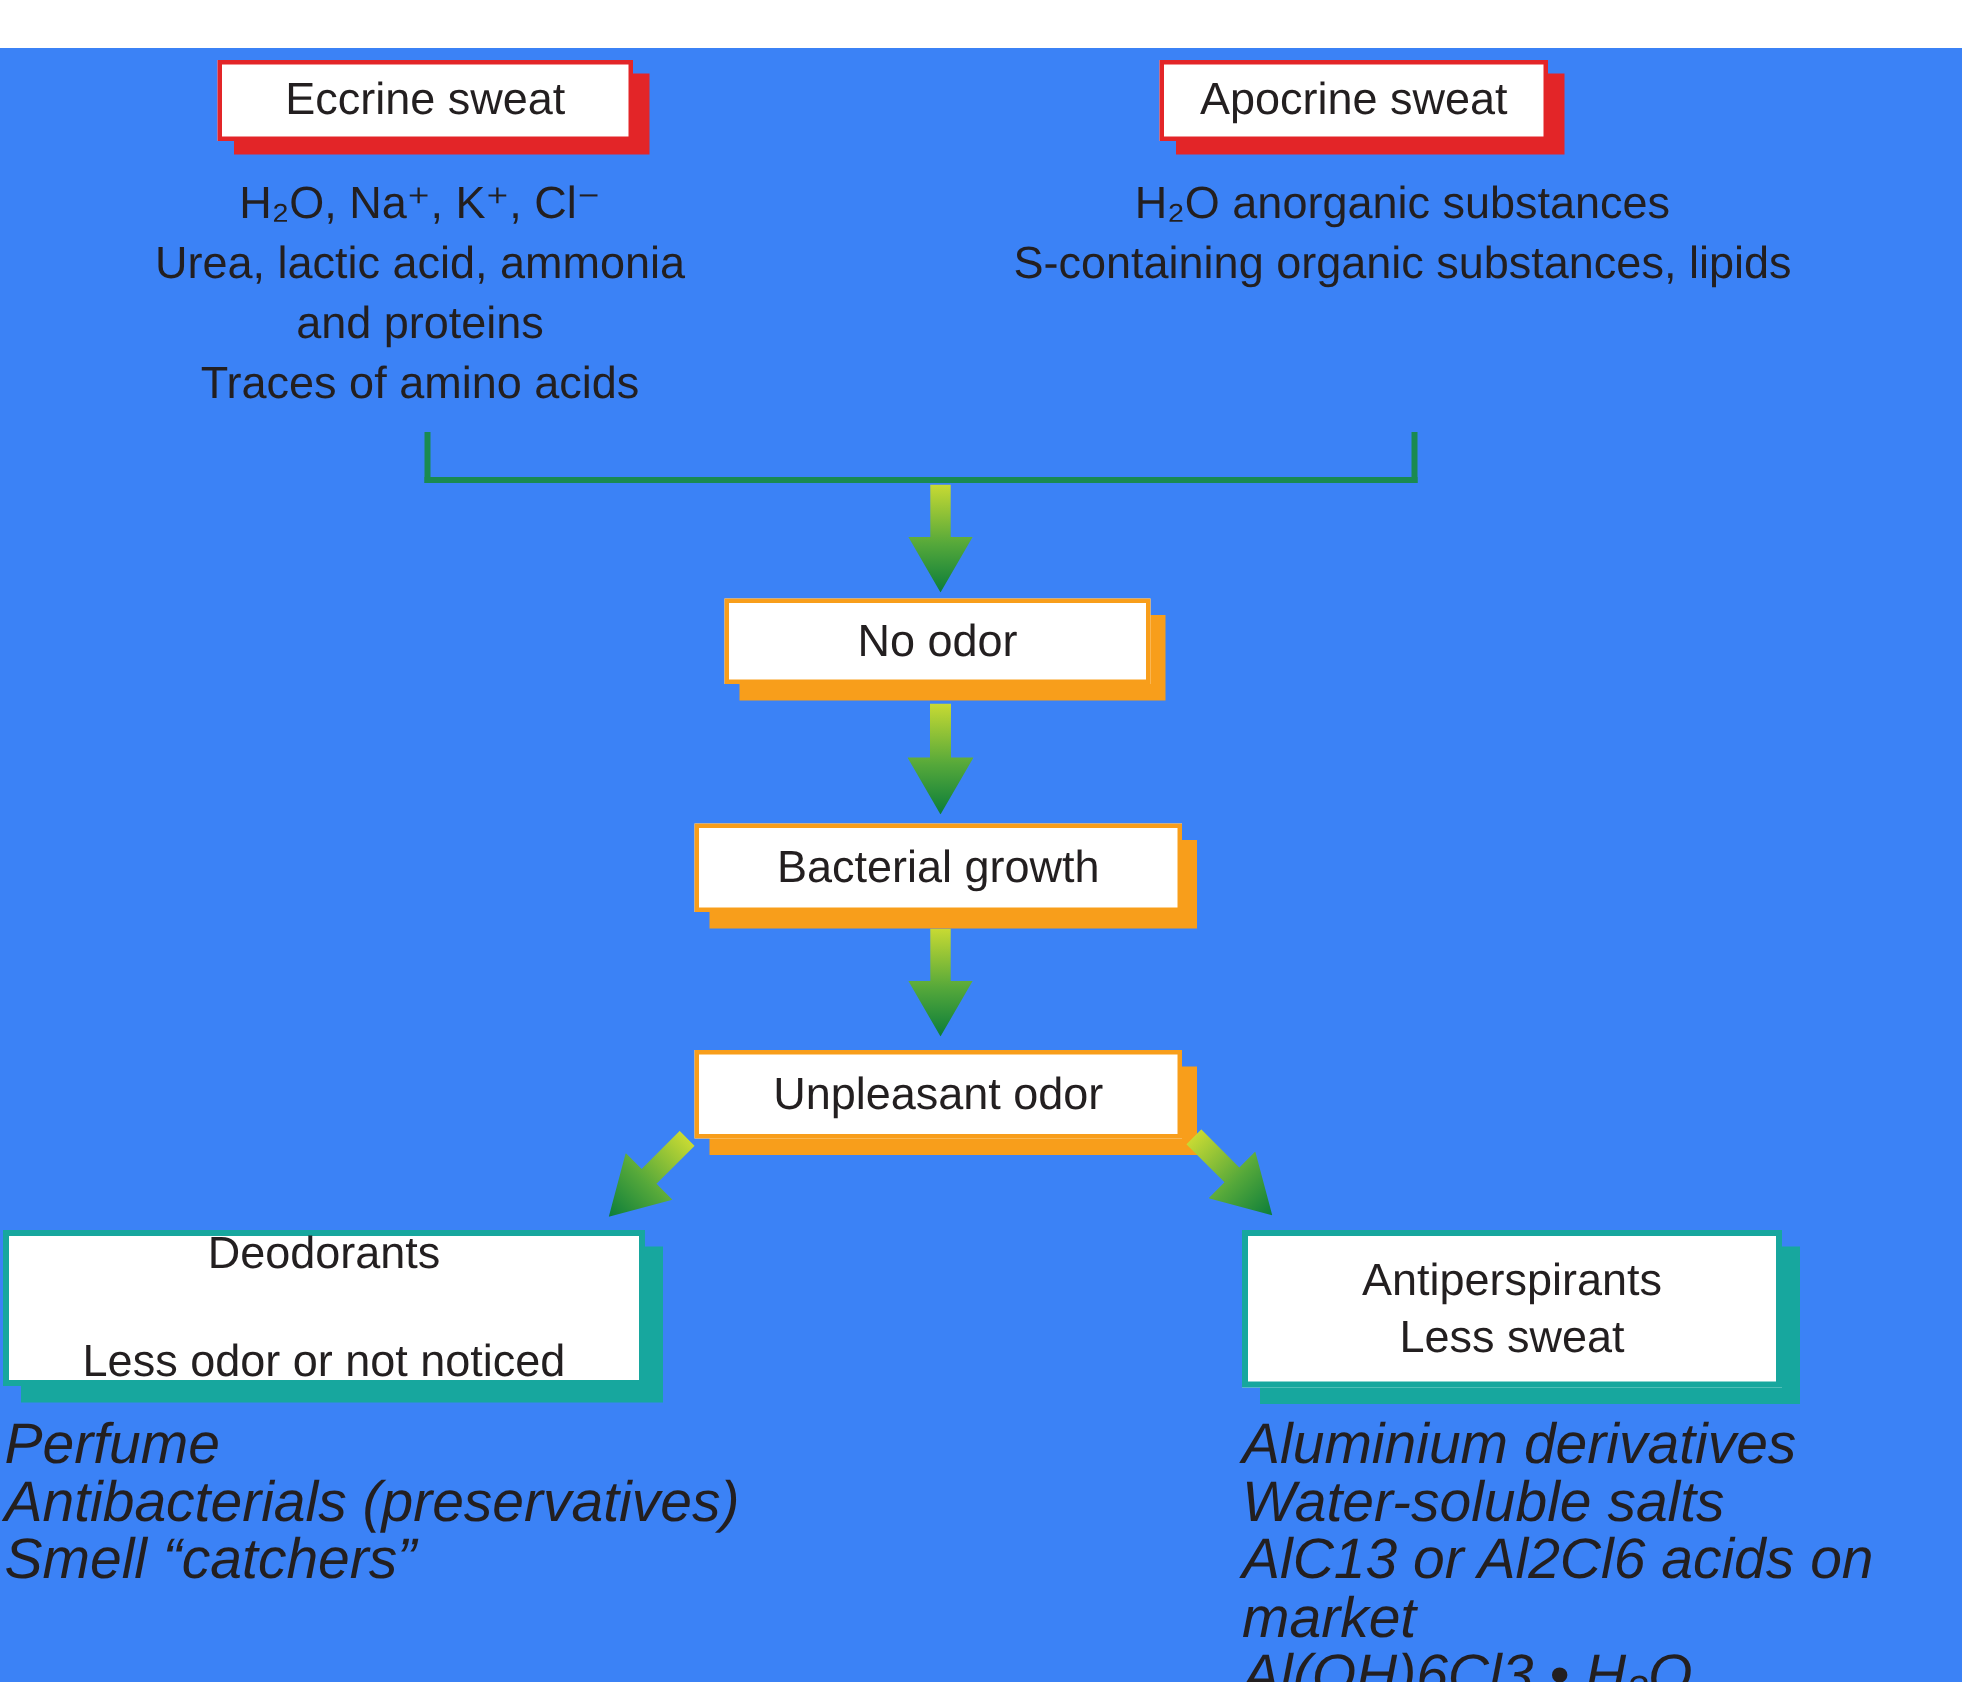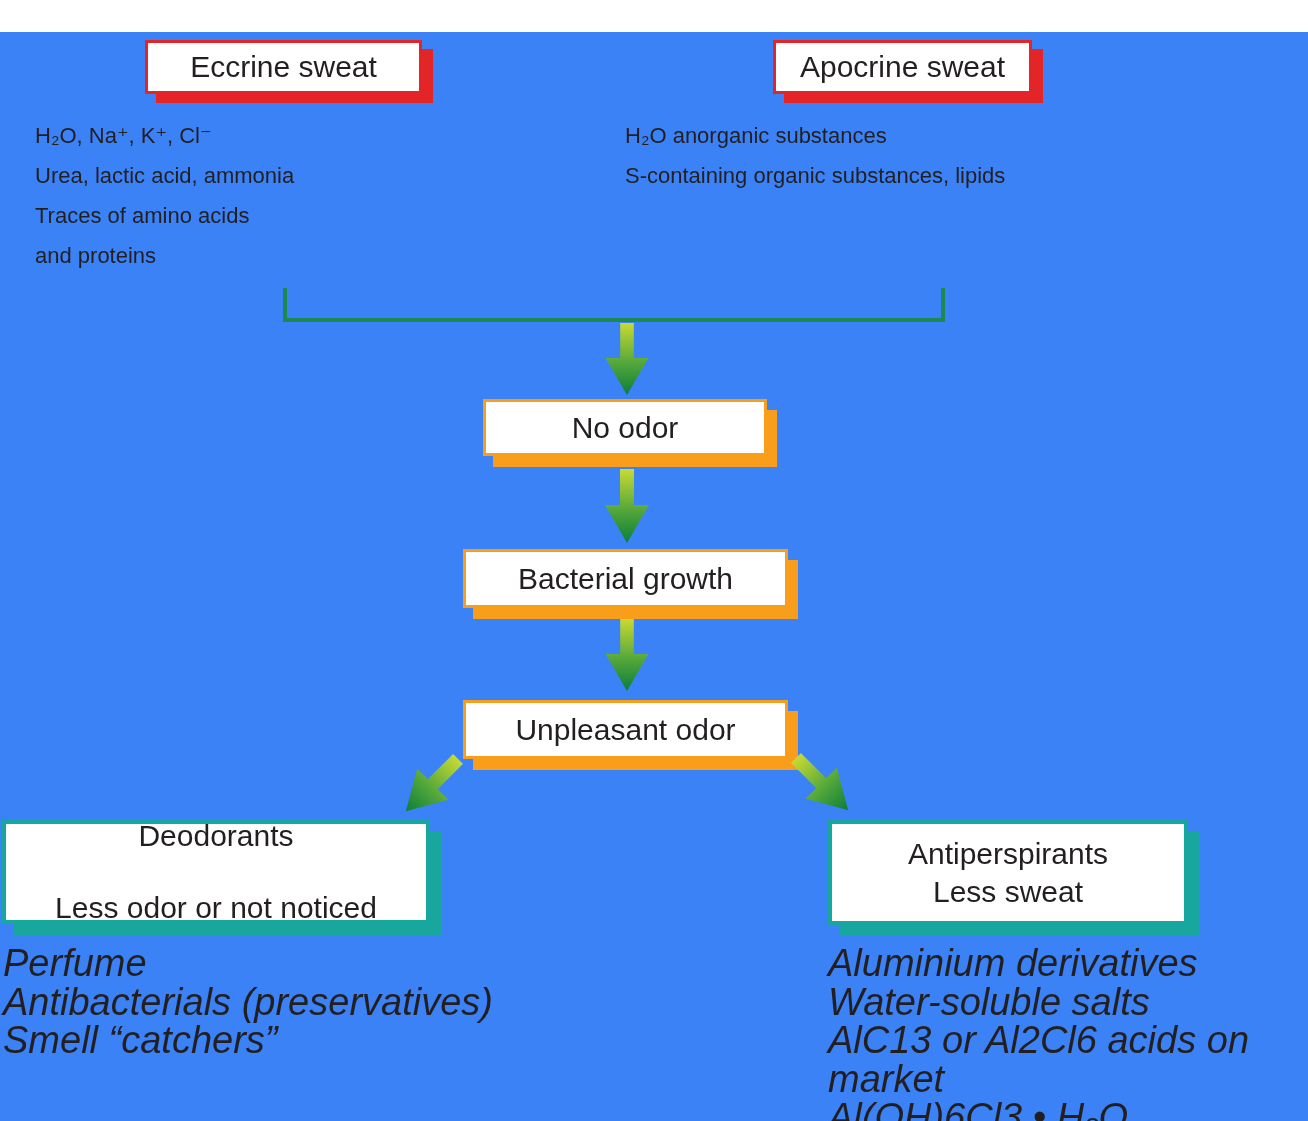--- a/index.html
+++ b/index.html
@@ -33,21 +33,22 @@
     font-size:30px;
     line-height:38px;
     color:var(--text);
   }
   .box.red{border:3px solid var(--red);box-shadow:11px 9px 0 0 var(--red);}
   .box.orange{border:3px solid var(--orange);box-shadow:10px 11px 0 0 var(--orange);}
   .box.teal{border:4px solid var(--teal);box-shadow:12px 11px 0 0 var(--teal);}
 
   .coltext{
     position:absolute;
-    font-size:22px;
+    text-align:center;
+    font-size:30px;
     line-height:40px;
     color:var(--text);
   }
   .notes{
     position:absolute;
     text-align:left;
     font-size:38px;
     line-height:38.5px;
     color:var(--text);
     font-style:italic;
@@ -79,22 +80,22 @@
   <div class="box red" style="left:145px;top:8px;width:277px;height:54px;">
     <span>Eccrine sweat</span>
   </div>
   <div class="box red" style="left:773px;top:8px;width:259px;height:54px;">
     <span>Apocrine sweat</span>
   </div>
 
   <div class="coltext" style="left:35px;top:84px;width:490px;">
     <div>H₂O, Na⁺, K⁺, Cl⁻</div>
     <div>Urea, lactic acid, ammonia</div>
+    <div>and proteins</div>
     <div>Traces of amino acids</div>
-    <div>and proteins</div>
   </div>
   <div class="coltext" style="left:625px;top:84px;width:620px;">
     <div>H₂O anorganic substances</div>
     <div>S-containing organic substances, lipids</div>
   </div>
 
   <div class="bracket" style="left:283px;top:256px;width:4px;height:34px;"></div>
   <div class="bracket" style="left:941px;top:256px;width:4px;height:34px;"></div>
   <div class="bracket" style="left:283px;top:286px;width:662px;height:4px;"></div>
 

